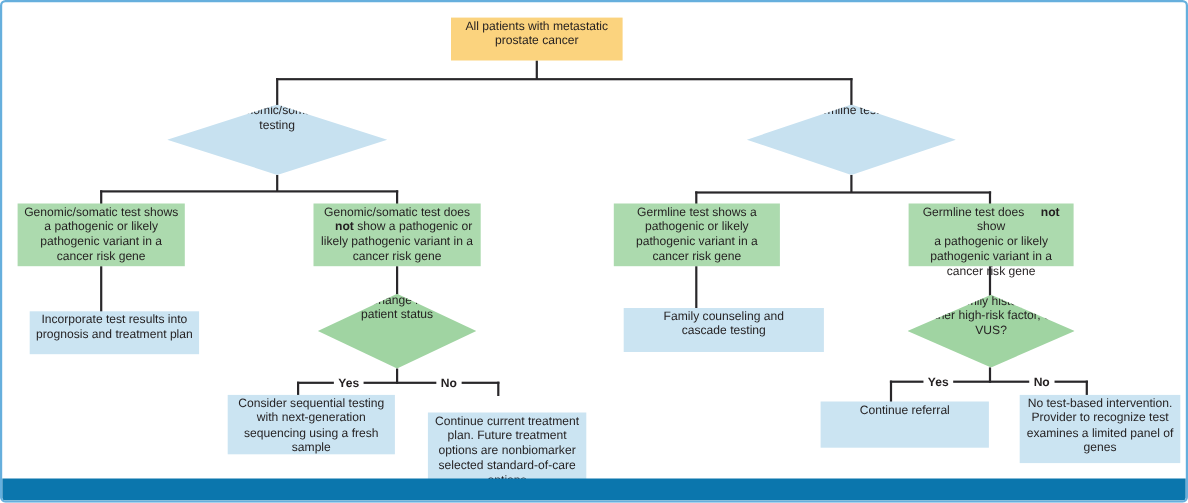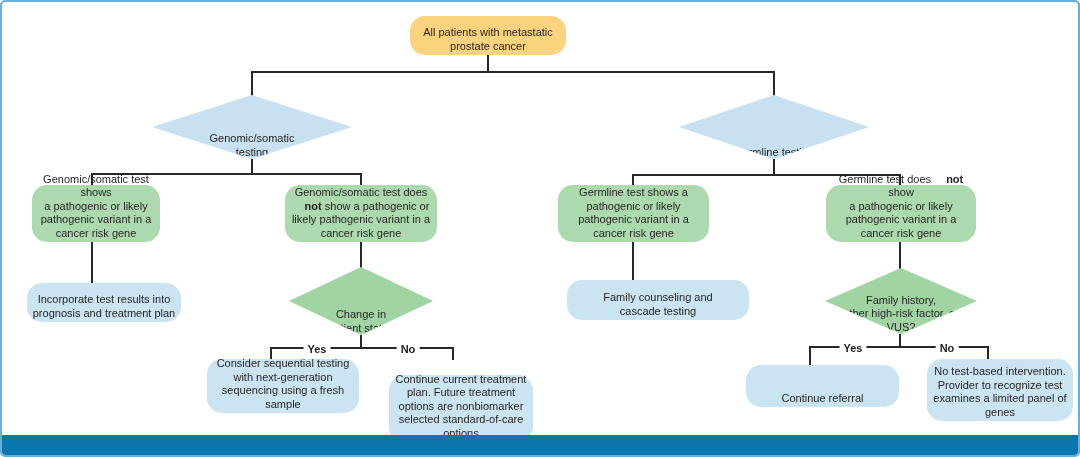--- a/index.html
+++ b/index.html
@@ -3,23 +3,23 @@
 <meta charset="utf-8">
 <style>
   html,body { margin:0; padding:0; background:#fff; }
   #canvas {
     position:relative; width:1080px; height:457px; box-sizing:border-box;
     background:#fff; border:2px solid var(--frame-border,#66AFDD); border-radius:5px;
     font-family:"Liberation Sans", sans-serif; color:var(--text,#231F20);
     overflow:hidden;
   }
   .node {
-    position:absolute; display:flex; align-items:flex-end; justify-content:center;
+    position:absolute; display:flex; align-items:flex-start; justify-content:center;
     box-sizing:border-box; text-align:center; font-size:11px; line-height:1.22;
-    white-space:pre-line; padding:2px 3px; z-index:2;border-radius:15px;
+    white-space:pre-line; padding:2px 3px; z-index:2;
   }
   .yellow  { background:var(--yellow-box,#FBD37E); }
   .green   { background:var(--green-box,#ACDAAE); }
   .blue    { background:var(--blue-box,#CBE4F2);margin-left:12px; }
   .diamond { clip-path:polygon(50% 0%,100% 50%,50% 100%,0% 50%); padding:0; }
   .d-blue  { background:var(--blue-diamond,#C7E1F0); }
   .d-green { background:var(--green-diamond,#A0D4A2); }
   .line { position:absolute; background:var(--connector,#29272A); z-index:1; }
   .branch-label {
     position:absolute; transform:translate(-50%,-50%); background:#fff;
@@ -70,21 +70,21 @@
 
   <div class="node diamond d-blue" style="left:150px;top:93px;width:200px;height:64px">
     <span>Genomic/somatic
 testing</span>
   </div>
 
   <div class="node diamond d-blue" style="left:677px;top:93px;width:190px;height:64px">
     <span>Germline testing</span>
   </div>
 
-  <div class="node green" style="left:30px;top:183px;width:128px;height:57px">
+  <div class="node green" style="left:14px;top:183px;width:152px;height:57px">
     <span>Genomic/somatic test shows
 a pathogenic or likely
 pathogenic variant in a
 cancer risk gene</span>
   </div>
 
   <div class="node green" style="left:283px;top:183px;width:152px;height:57px">
     <span><span>Genomic/somatic test does
 </span><b>not</b><span> show a pathogenic or
 likely pathogenic variant in a

